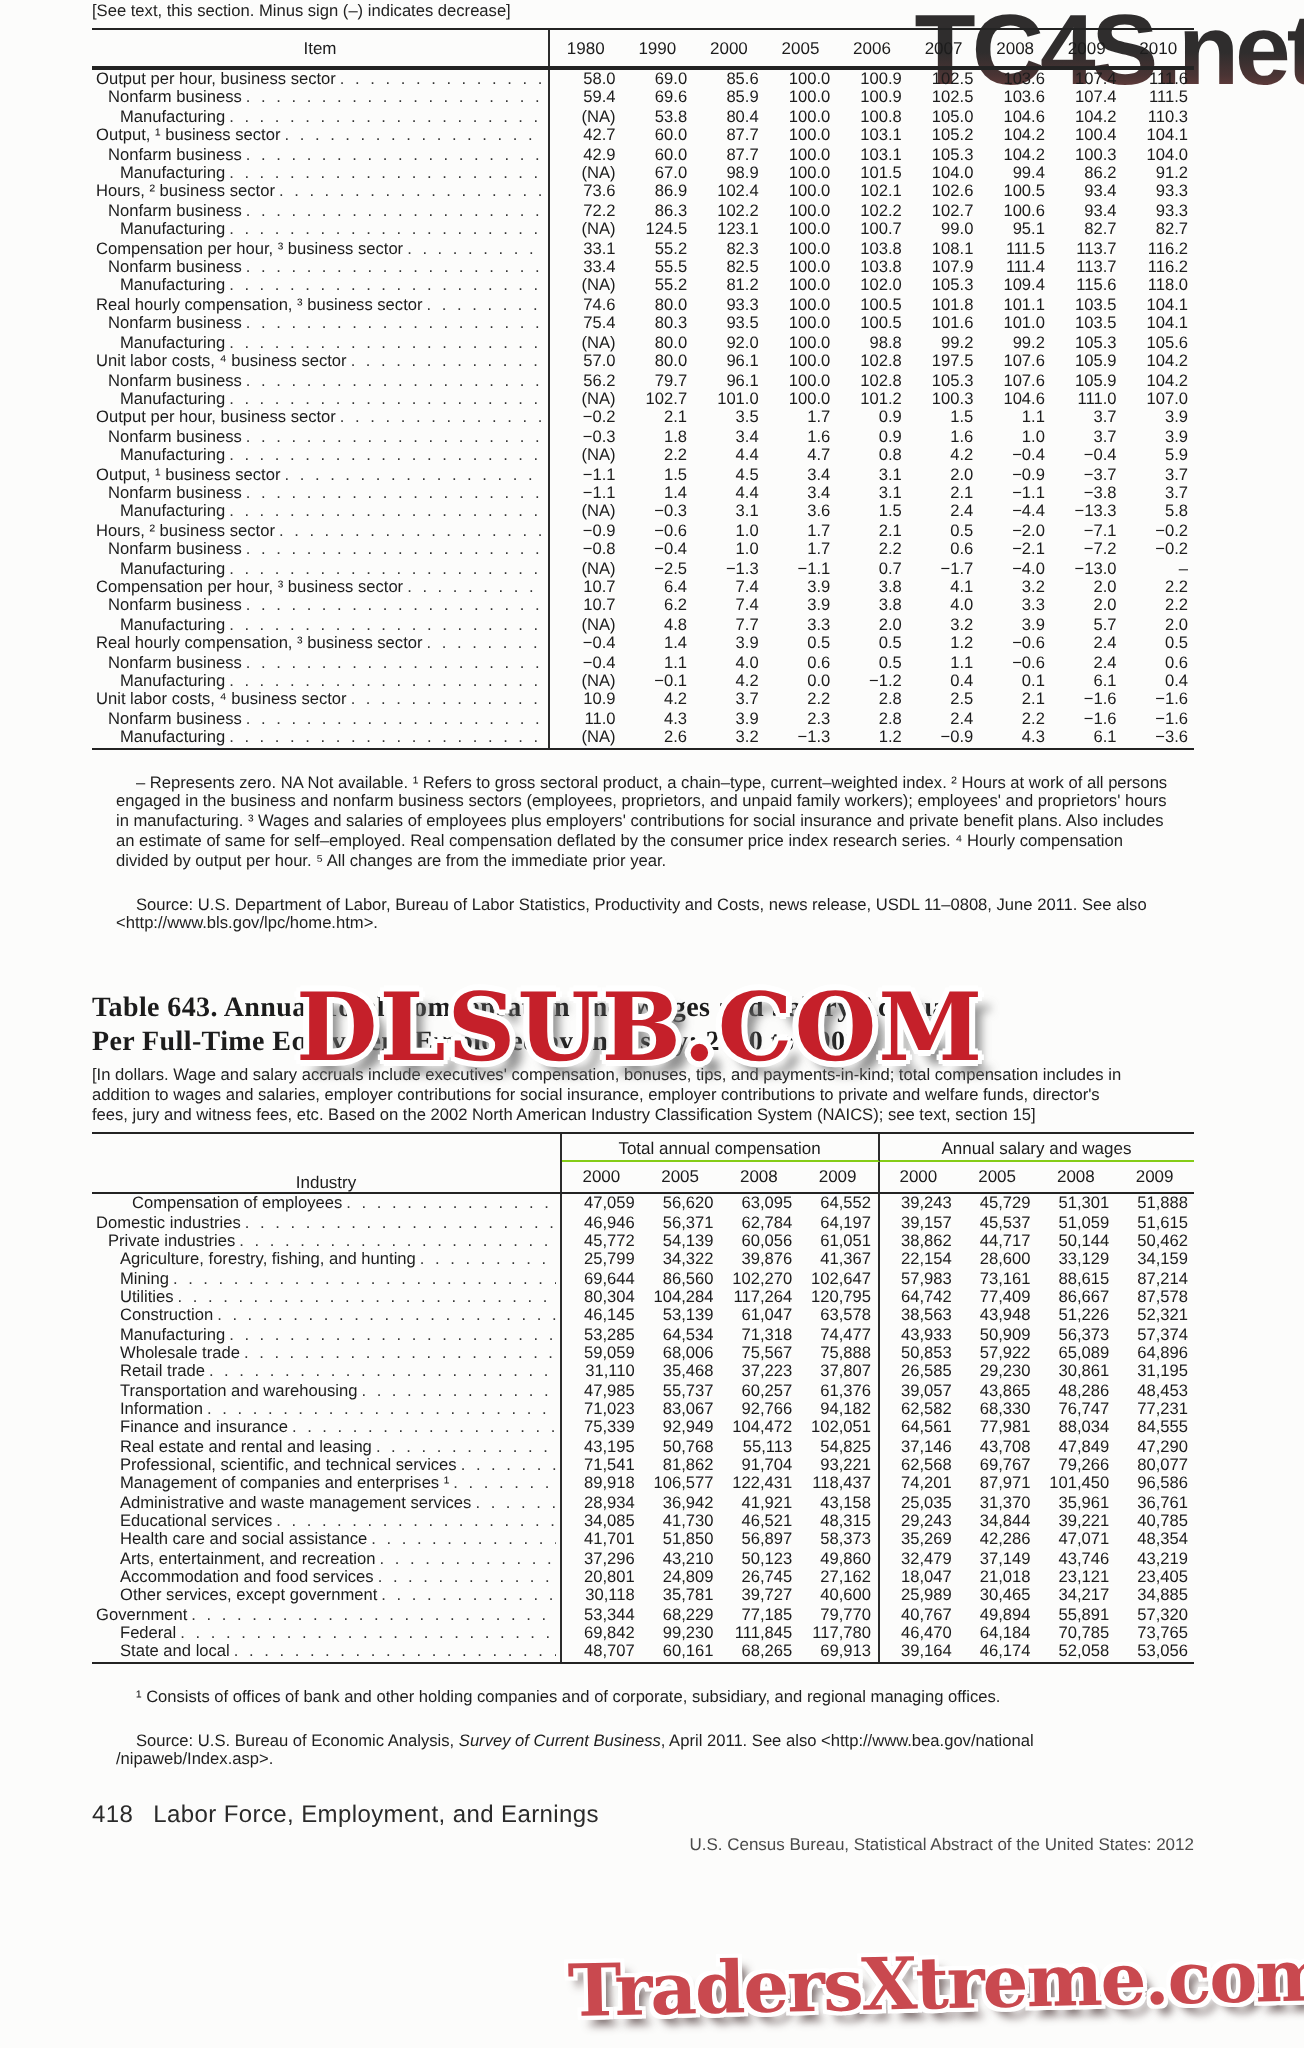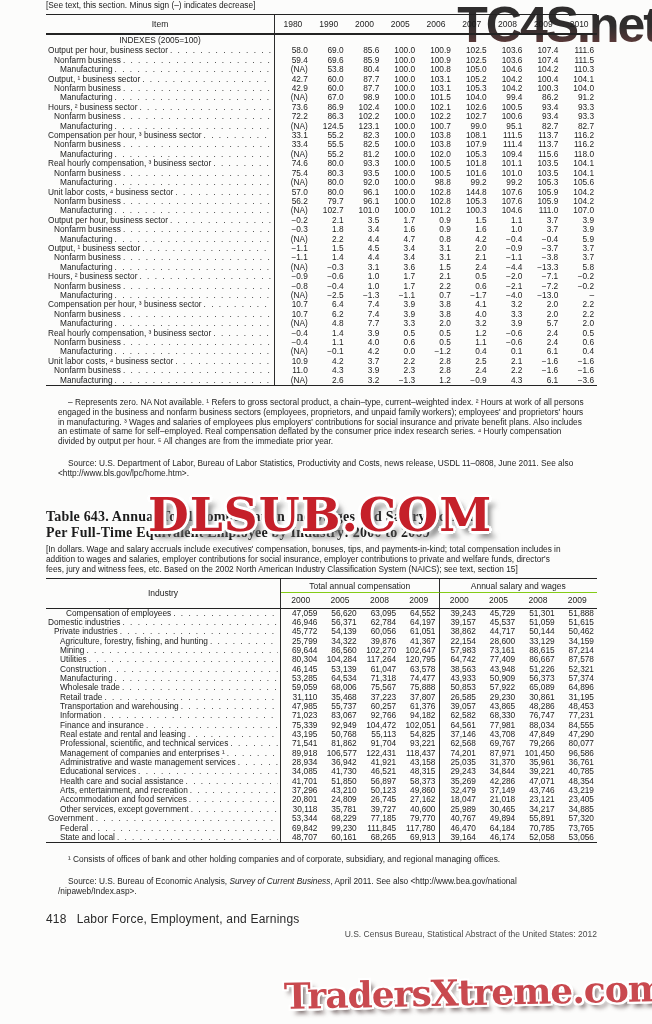--- a/index.html
+++ b/index.html
@@ -29,21 +29,21 @@
   .sec-head{display:block;text-align:center;padding:1px 0;font-size:8.3px;}
   .vals-fill{flex:1;}
   .lab{white-space:nowrap;}
   .dots{flex:1 1 auto;overflow:hidden;white-space:nowrap;color:#333;letter-spacing:1.5px;margin:0 2px;}
   .val{flex:1;text-align:right;padding-right:3px;box-sizing:border-box;}
 
   
   .t643-head{display:flex;font-size:8.5px;border-bottom:1.5px solid #232323;}
   .stub643{width:235px;min-width:235px;border-right:1px solid #2c2c2c;
            display:flex;align-items:flex-end;overflow:hidden;box-sizing:border-box;}
-  .head-ind{justify-content:center;align-items:center;}
+  .head-ind{justify-content:center;align-items:flex-end;}
   .head-right{flex:1;}
   .grp-row{display:flex;}
   .grp{flex:1;text-align:center;padding:2px 0 1px 0;border-bottom:1px solid #84cc16;}
   .grp.g1{border-right:1px solid #2c2c2c;}
   .yr-row{display:flex;}
   .yr-row .yr{padding:2px 0 3px 0;}
   .yr-row .yr.gdiv{border-right:1px solid #2c2c2c;}
   .t643 .t-row{line-height:9.35px;}
   .val.gdiv{border-right:1px solid #2c2c2c;}
 
@@ -97,24 +97,20 @@
             <div class="yr">2005</div>
             <div class="yr">2006</div>
             <div class="yr">2007</div>
             <div class="yr">2008</div>
             <div class="yr">2009</div>
             <div class="yr">2010</div>
           </div>
       </div>
       <div>
           <div class="t-row">
-            <div class="stub642 sec-head">INDEXES (2005=100)</div>
-            <div class="vals-fill"></div>
-          </div>
-          <div class="t-row">
             <div class="stub642" style="padding-left: 2px;">
               <span class="lab">Output per hour, business sector</span>
               <span class="dots">. . . . . . . . . . . . . . . . . . . . . . . . . . . . . . . . . . . . . . . . . . . . . . . . . . . . . . . . . . . . . . . . . . . . . . </span>
             </div>
             <div class="val">58.0</div>
             <div class="val">69.0</div>
             <div class="val">85.6</div>
             <div class="val">100.0</div>
             <div class="val">100.9</div>
             <div class="val">102.5</div>
@@ -335,21 +331,21 @@
           <div class="t-row">
             <div class="stub642" style="padding-left: 2px;">
               <span class="lab">Unit labor costs, ⁴ business sector</span>
               <span class="dots">. . . . . . . . . . . . . . . . . . . . . . . . . . . . . . . . . . . . . . . . . . . . . . . . . . . . . . . . . . . . . . . . . . . . . . </span>
             </div>
             <div class="val">57.0</div>
             <div class="val">80.0</div>
             <div class="val">96.1</div>
             <div class="val">100.0</div>
             <div class="val">102.8</div>
-            <div class="val">144.8</div>
+            <div class="val">197.5</div>
             <div class="val">107.6</div>
             <div class="val">105.9</div>
             <div class="val">104.2</div>
           </div>
           <div class="t-row">
             <div class="stub642" style="padding-left: 8px;">
               <span class="lab">Nonfarm business</span>
               <span class="dots">. . . . . . . . . . . . . . . . . . . . . . . . . . . . . . . . . . . . . . . . . . . . . . . . . . . . . . . . . . . . . . . . . . . . . . </span>
             </div>
             <div class="val">56.2</div>

